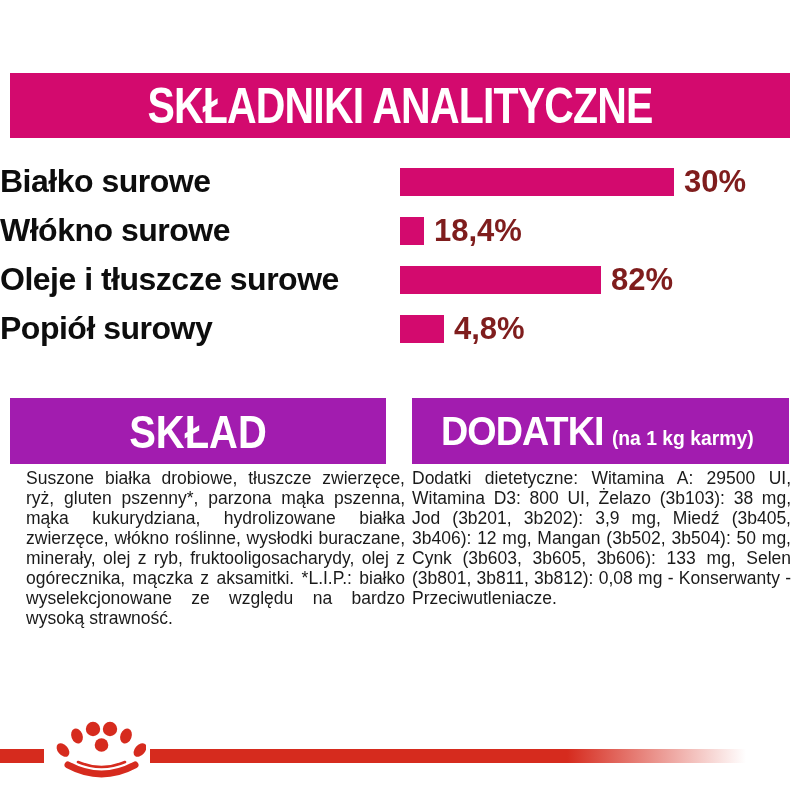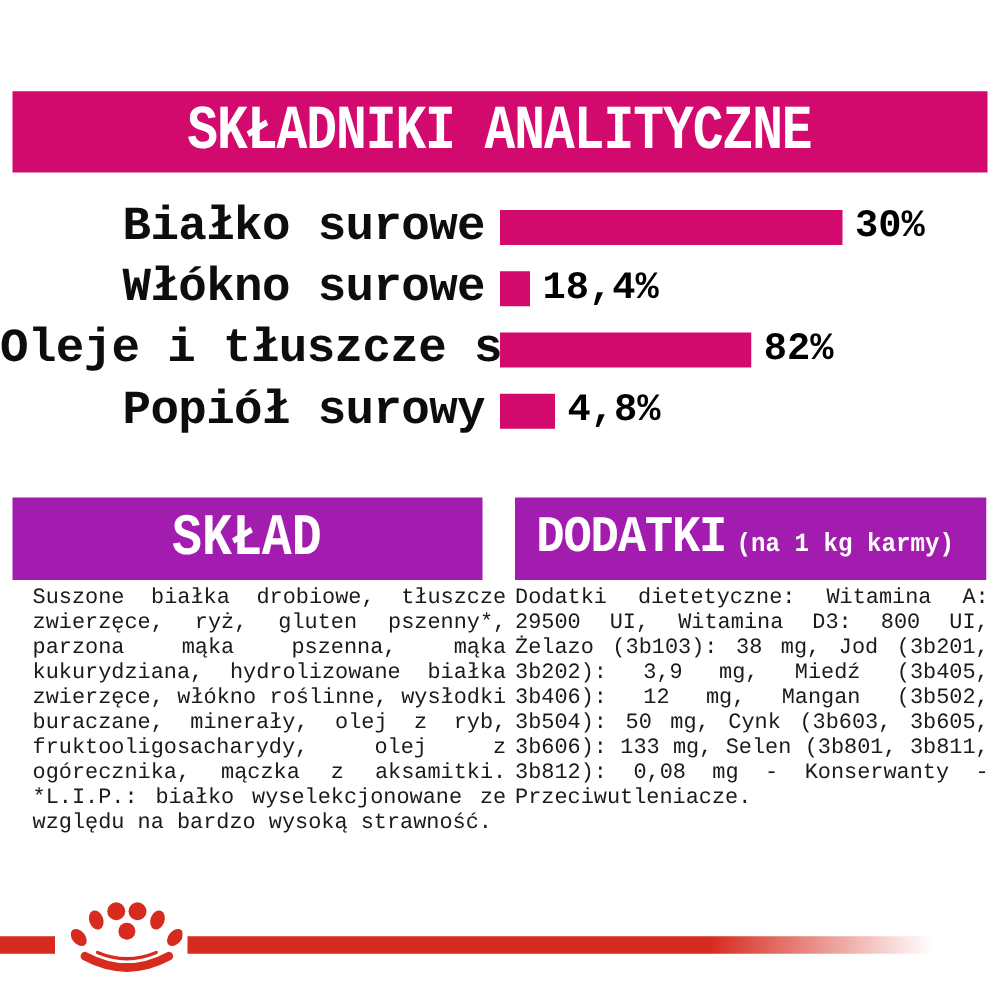--- a/index.html
+++ b/index.html
@@ -2,21 +2,21 @@
 <html><head>
 <meta charset="utf-8">
 <style>
   html, body { margin: 0; padding: 0; background: #ffffff; }
   .page {
     position: relative;
     width: 800px;
     height: 800px;
     background: #ffffff;
     overflow: hidden;
-    font-family: Liberation Mono, monospace;
+    font-family: Liberation Sans, sans-serif;
   }
 
   
   .banner {
     position: absolute;
     left: 10px; top: 73px;
     width: 780px; height: 65px;
     background: #d30a6e;
     display: flex; align-items: center; justify-content: center;
   }
@@ -36,39 +36,38 @@
     left: 0; top: 157px;
     width: 800px;
   }
   .chart-row {
     height: 49px;
     display: flex;
     align-items: center;
   }
   .chart-label {
     width: 388px;
-    text-align: right;
     font-weight: bold;
-    font-size: 38px;
+    font-size: 32px;
     color: #0d0d0d;
     letter-spacing: -0.5px;
     white-space: nowrap;
     flex: none;
   }
   .chart-bar {
     height: 28px;
     background: #d30a6e;
     margin-left: 12px;
     flex: none;
   }
   .chart-value {
     margin-left: 10px;
     font-weight: bold;
     font-size: 31px;
-    color: #000000;
+    color: #7f1d1d;
     white-space: nowrap;
   }
 
   
   .header-box {
     position: absolute;
     top: 398px;
     height: 66px;
     background: #a21caf;
     display: flex;

